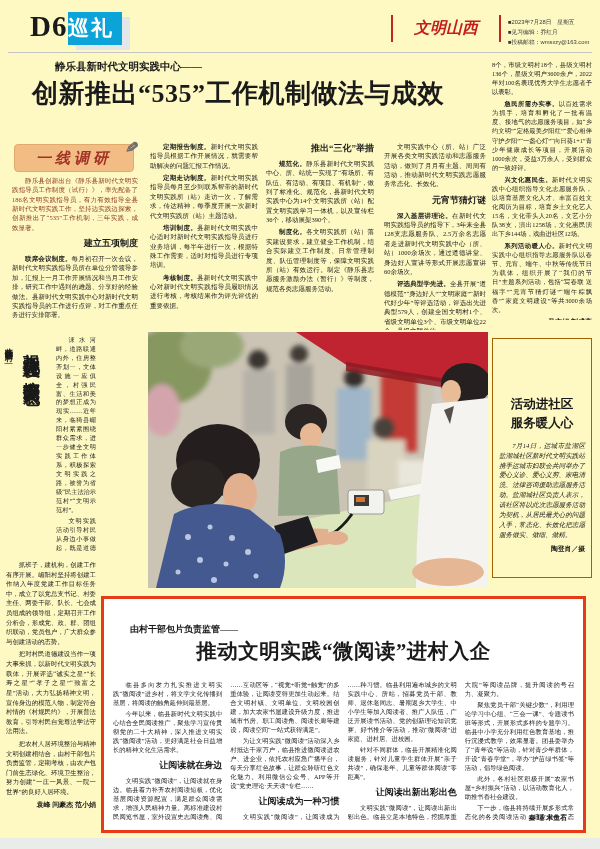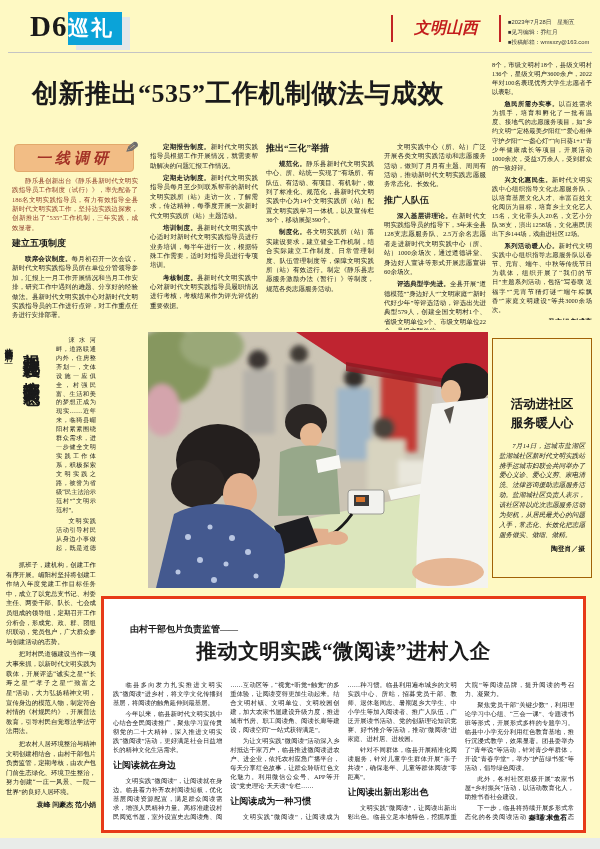--- a/index.html
+++ b/index.html
@@ -13,21 +13,21 @@
   .masthead{position:absolute;right:8px;top:15px;display:flex;align-items:flex-start;gap:7px;}
   .mast-name{border-left:2px solid #c22525;border-right:2px solid #c22525;padding:3px 21px;
         color:#c31d1d;font-weight:bold;font-style:italic;font-size:16px;white-space:nowrap;}
   .mast-info{font-size:5.8px;line-height:1.75;color:#3a3a3a;padding-top:2px;width:84px;
         font-family:"Liberation Sans","DejaVu Sans",sans-serif;}
   .header-rule{position:absolute;left:8px;right:8px;top:52px;border-top:1px solid #c4c4c4;}
   
   .col{position:absolute;text-align:justify;overflow:hidden;font-size:6.5px;line-height:1.44;color:#1c1c1c;}
   .col p{margin:0 0 3px;text-indent:2em;}
   .lead{font-weight:bold;}
-  .sub{font-weight:bold;text-align:left;font-size:9px;text-indent:0;margin:5px 0 4px;}
+  .sub{font-weight:bold;text-align:right;font-size:9px;text-indent:0;margin:5px 0 4px;}
   .byline{font-weight:bold;text-align:right;text-indent:0;margin-top:3px;font-size:7px;}
   
   .t-kicker{position:absolute;left:55px;top:60px;font-size:10.5px;font-weight:bold;}
   .t-headline{position:absolute;left:32px;top:76px;font-size:26px;font-weight:bold;white-space:nowrap;letter-spacing:0.5px;}
   .badge{position:absolute;left:14px;top:144px;width:118px;height:26px;background:#f2bd85;border:1px solid #e2a96c;
         border-radius:4px;color:#a33226;font-weight:bold;font-style:italic;font-size:15px;text-align:center;
         line-height:26px;letter-spacing:4px;}
   .pencil{position:absolute;right:-6px;top:-9px;font-size:16px;color:#6d6d6d;transform:rotate(96deg);font-style:normal;}
   .intro{color:#8b3a28;}
   
@@ -65,20 +65,21 @@
   <div class="masthead">
     <span class="mast-name">文明山西</span>
     <div class="mast-info">
       <div>■2023年7月28日　星期五</div>
       <div>■见习编辑：乔红月</div>
       <div>■投稿邮箱：wmsxzy@163.com</div>
     </div>
   </div>
   <div class="header-rule"></div>
 
+  <div class="t-kicker">静乐县新时代文明实践中心——</div>
   <div class="t-headline">创新推出“535”工作机制做法与成效</div>
 
   <div class="badge">
     <span>一线调研</span>
     <span class="pencil">✎</span>
   </div>
 
   <div class="col" style="left:12px;top:176px;width:126px;height:154px;">
     <p class="intro">静乐县创新出台《静乐县新时代文明实践指导员工作制度（试行）》，率先配备了186名文明实践指导员，有力有效指导全县新时代文明实践工作，坚持边实践边探索，创新推出了“535”工作机制，三年实践，成效显著。</p>
     <div class="sub">建立五项制度</div>
@@ -93,21 +94,21 @@
   </div>
 
   <div class="col" style="left:266px;top:142px;width:108px;height:188px;">
     <div class="sub" style="margin-top:0;">推出“三化”举措</div>
     <p><span class="lead">规范化。</span><span>静乐县新时代文明实践中心、所、站统一实现了“有场所、有队伍、有活动、有项目、有机制”，做到了标准化、规范化，县新时代文明实践中心为14个文明实践所（站）配置文明实践学习一体机，以及宣传栏36个，移动展架390个。</span></p>
     <p><span class="lead">制度化。</span><span>各文明实践所（站）落实建设要求，建立健全工作机制，结合实际建立工作制度、日常管理制度、队伍管理制度等，保障文明实践所（站）有效运行。制定《静乐县志愿服务激励办法（暂行）》等制度，规范各类志愿服务活动。</span></p>
   </div>
 
   <div class="col" style="left:384px;top:142px;width:102px;height:188px;">
     <p>文明实践中心（所、站）广泛开展各类文明实践活动和志愿服务活动，做到了月月有主题、周周有活动，推动新时代文明实践志愿服务常态化、长效化。</p>
-    <div class="sub">推广人队伍</div>
+    <div class="sub">元宵节猜灯谜</div>
     <p><span class="lead">深入基层讲理论。</span><span>在新时代文明实践指导员的指导下，3年来全县128支志愿服务队、2.5万余名志愿者走进新时代文明实践中心（所、站）1000余场次，通过道德讲堂、身边好人宣讲等形式开展志愿宣讲60余场次。</span></p>
     <p><span class="lead">评选典型学先进。</span><span>全县开展“道德模范”“身边好人”“文明家庭”“新时代好少年”等评选活动，评选出先进典型579人，创建全国文明村1个、省级文明单位3个、市级文明单位22个、县级文明单位……</span></p>
   </div>
 
   <div class="col" style="left:492px;top:60px;width:100px;height:260px;font-size:6.3px;">
     <p style="text-indent:0;">8个，市级文明村18个，县级文明村136个，星级文明户3600余户，2022年对100名表现优秀大学生志愿者予以表彰。</p>
     <p><span class="lead">急民所需办实事。</span><span>以百姓需求为抓手，培育和孵化了一批有温度、接地气的志愿服务项目，如“乡约文明”“定格最美夕阳红”“爱心相伴 守护夕阳”“一盏心灯”“向日葵1+1”青少年健康成长等项目，开展活动1000余次，受益3万余人，受到群众的一致好评。</span></p>
     <p><span class="lead">兴文化惠民生。</span><span>新时代文明实践中心组织指导文化志愿服务队，以培育基层文化人才、丰富百姓文化阅历为目标，培育乡土文化艺人15名，文化带头人20名，文艺小分队38支，演出1258场，文化惠民演出下乡144场，戏曲进社区12场。</span></p>
     <p><span class="lead">系列活动暖人心。</span><span>新时代文明实践中心组织指导志愿服务队以春节、元宵、端午、中秋等传统节日为载体，组织开展了“我们的节日”主题系列活动，包括“写春联 送福字”“元宵节猜灯谜”“端午粽飘香”“家庭文明建设”等共3000余场次。</span></p>
     <div class="byline">马文娟 刘成亮</div>

